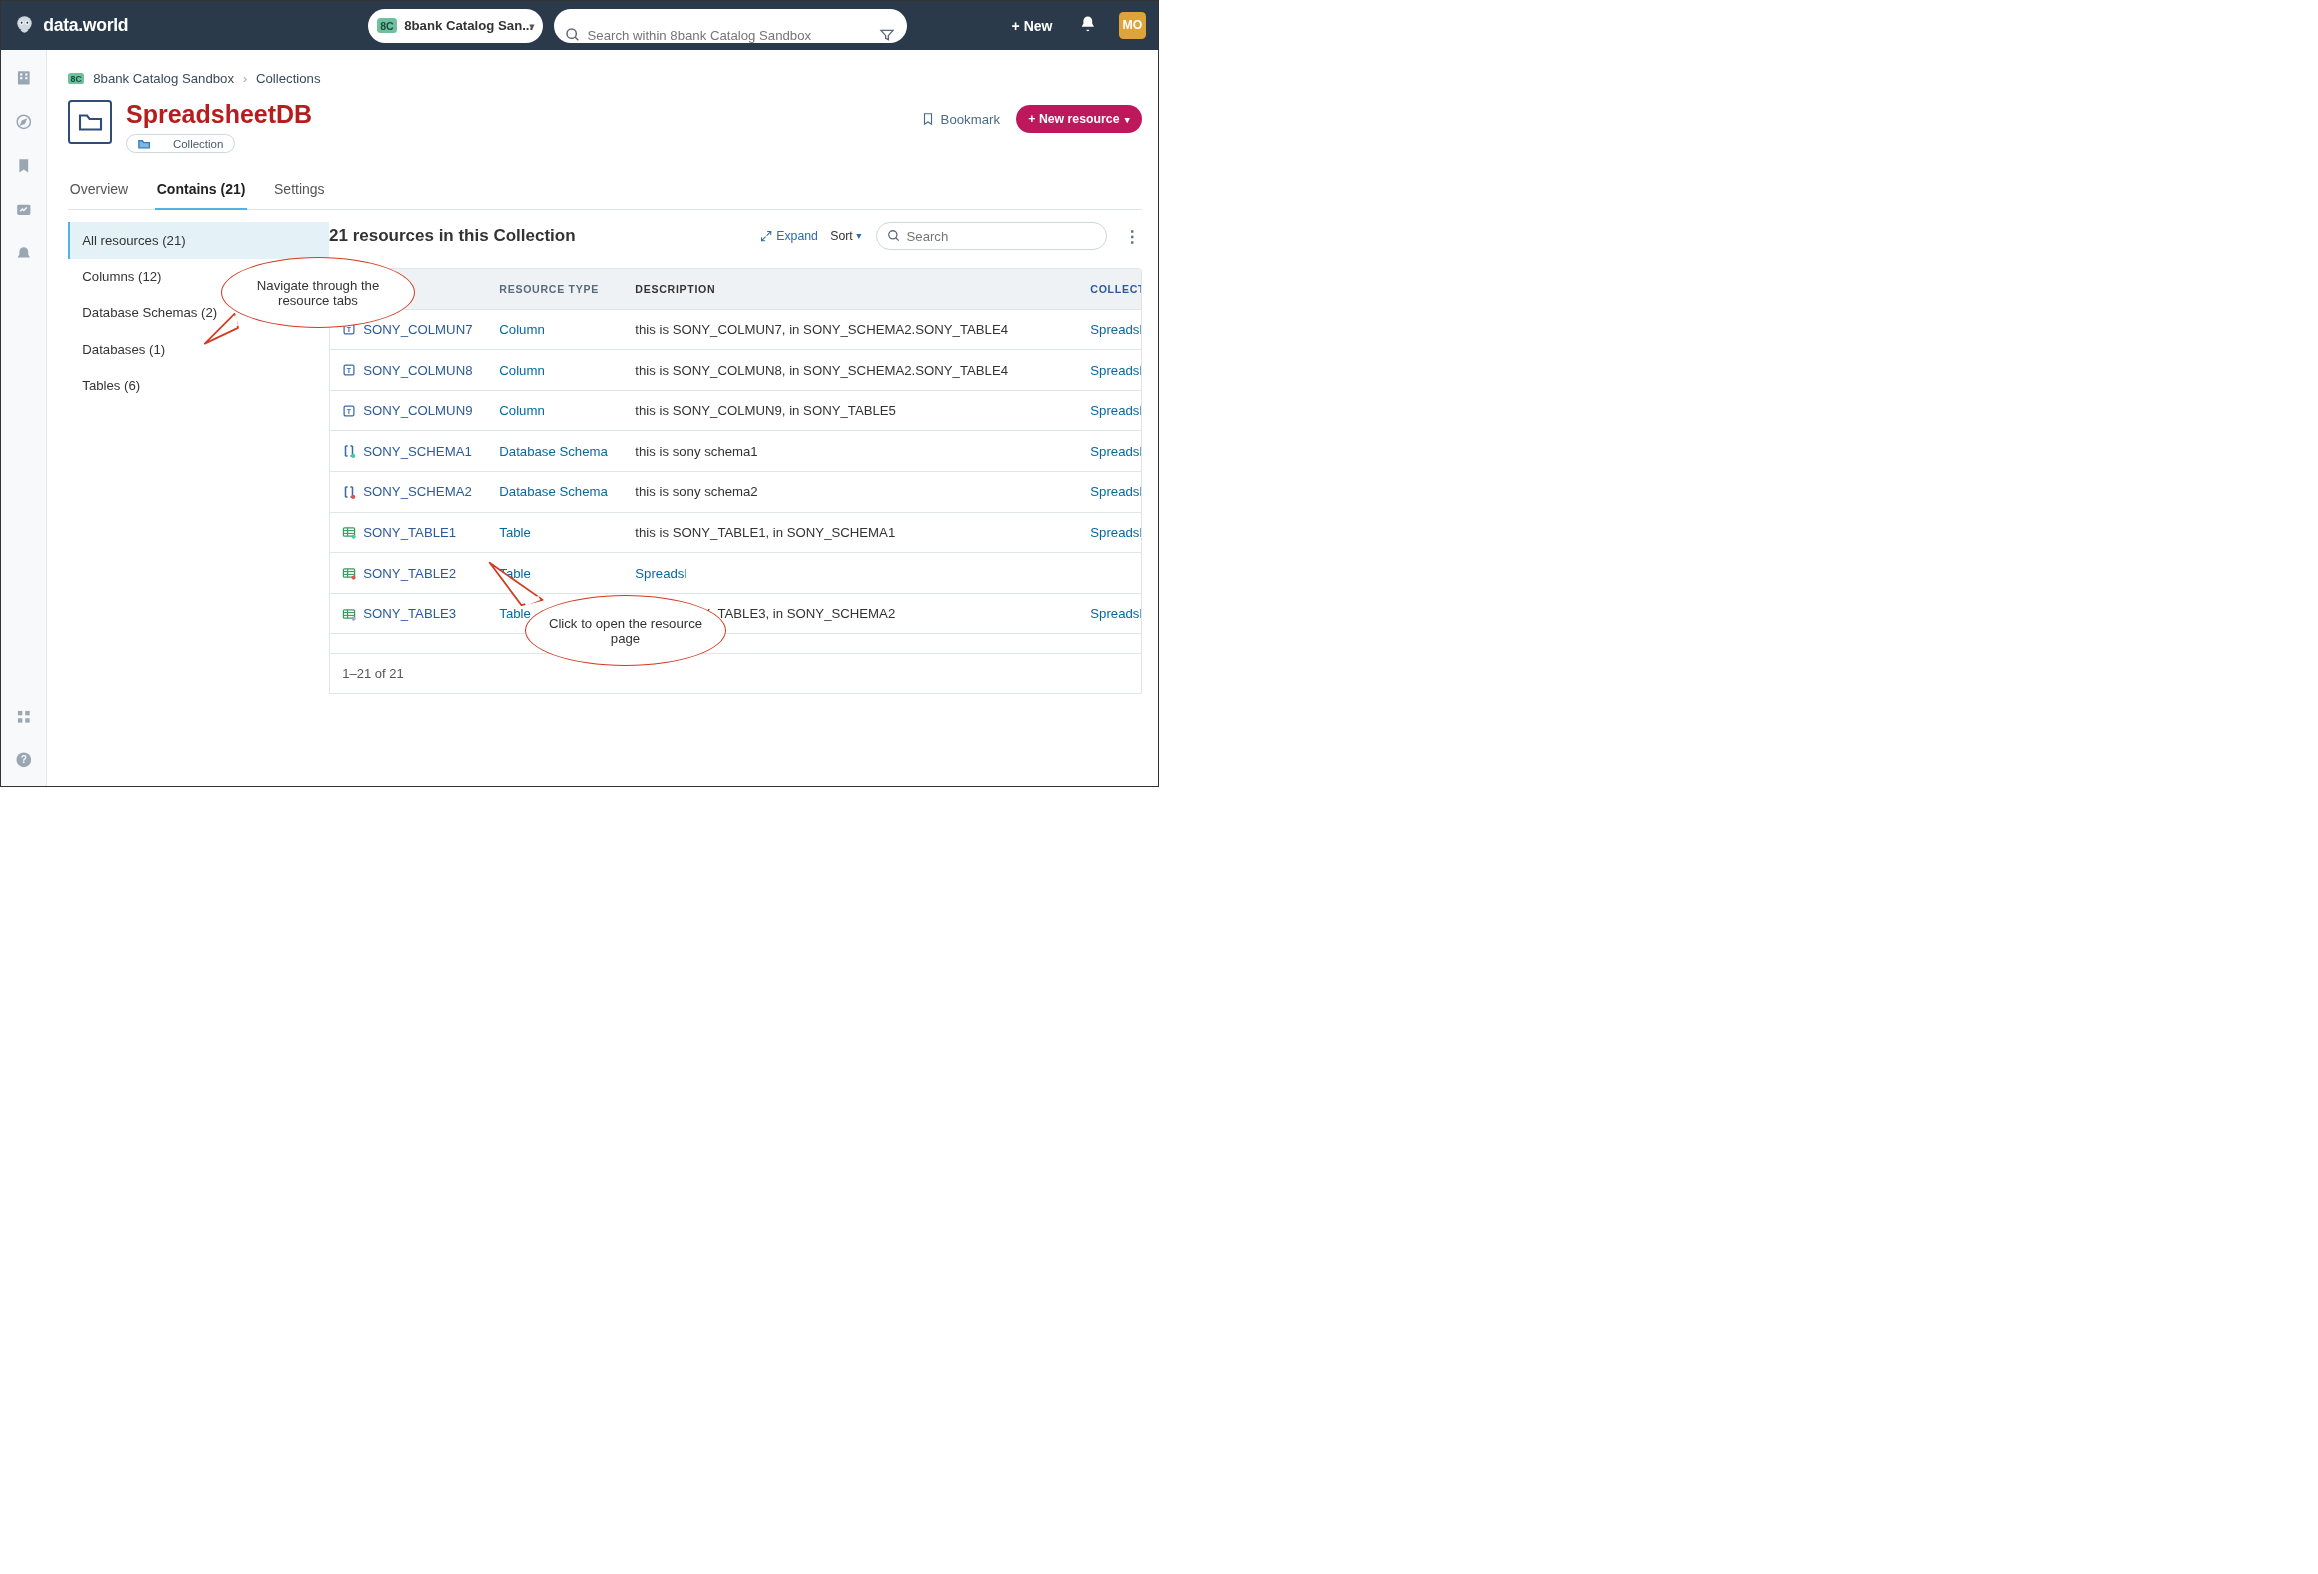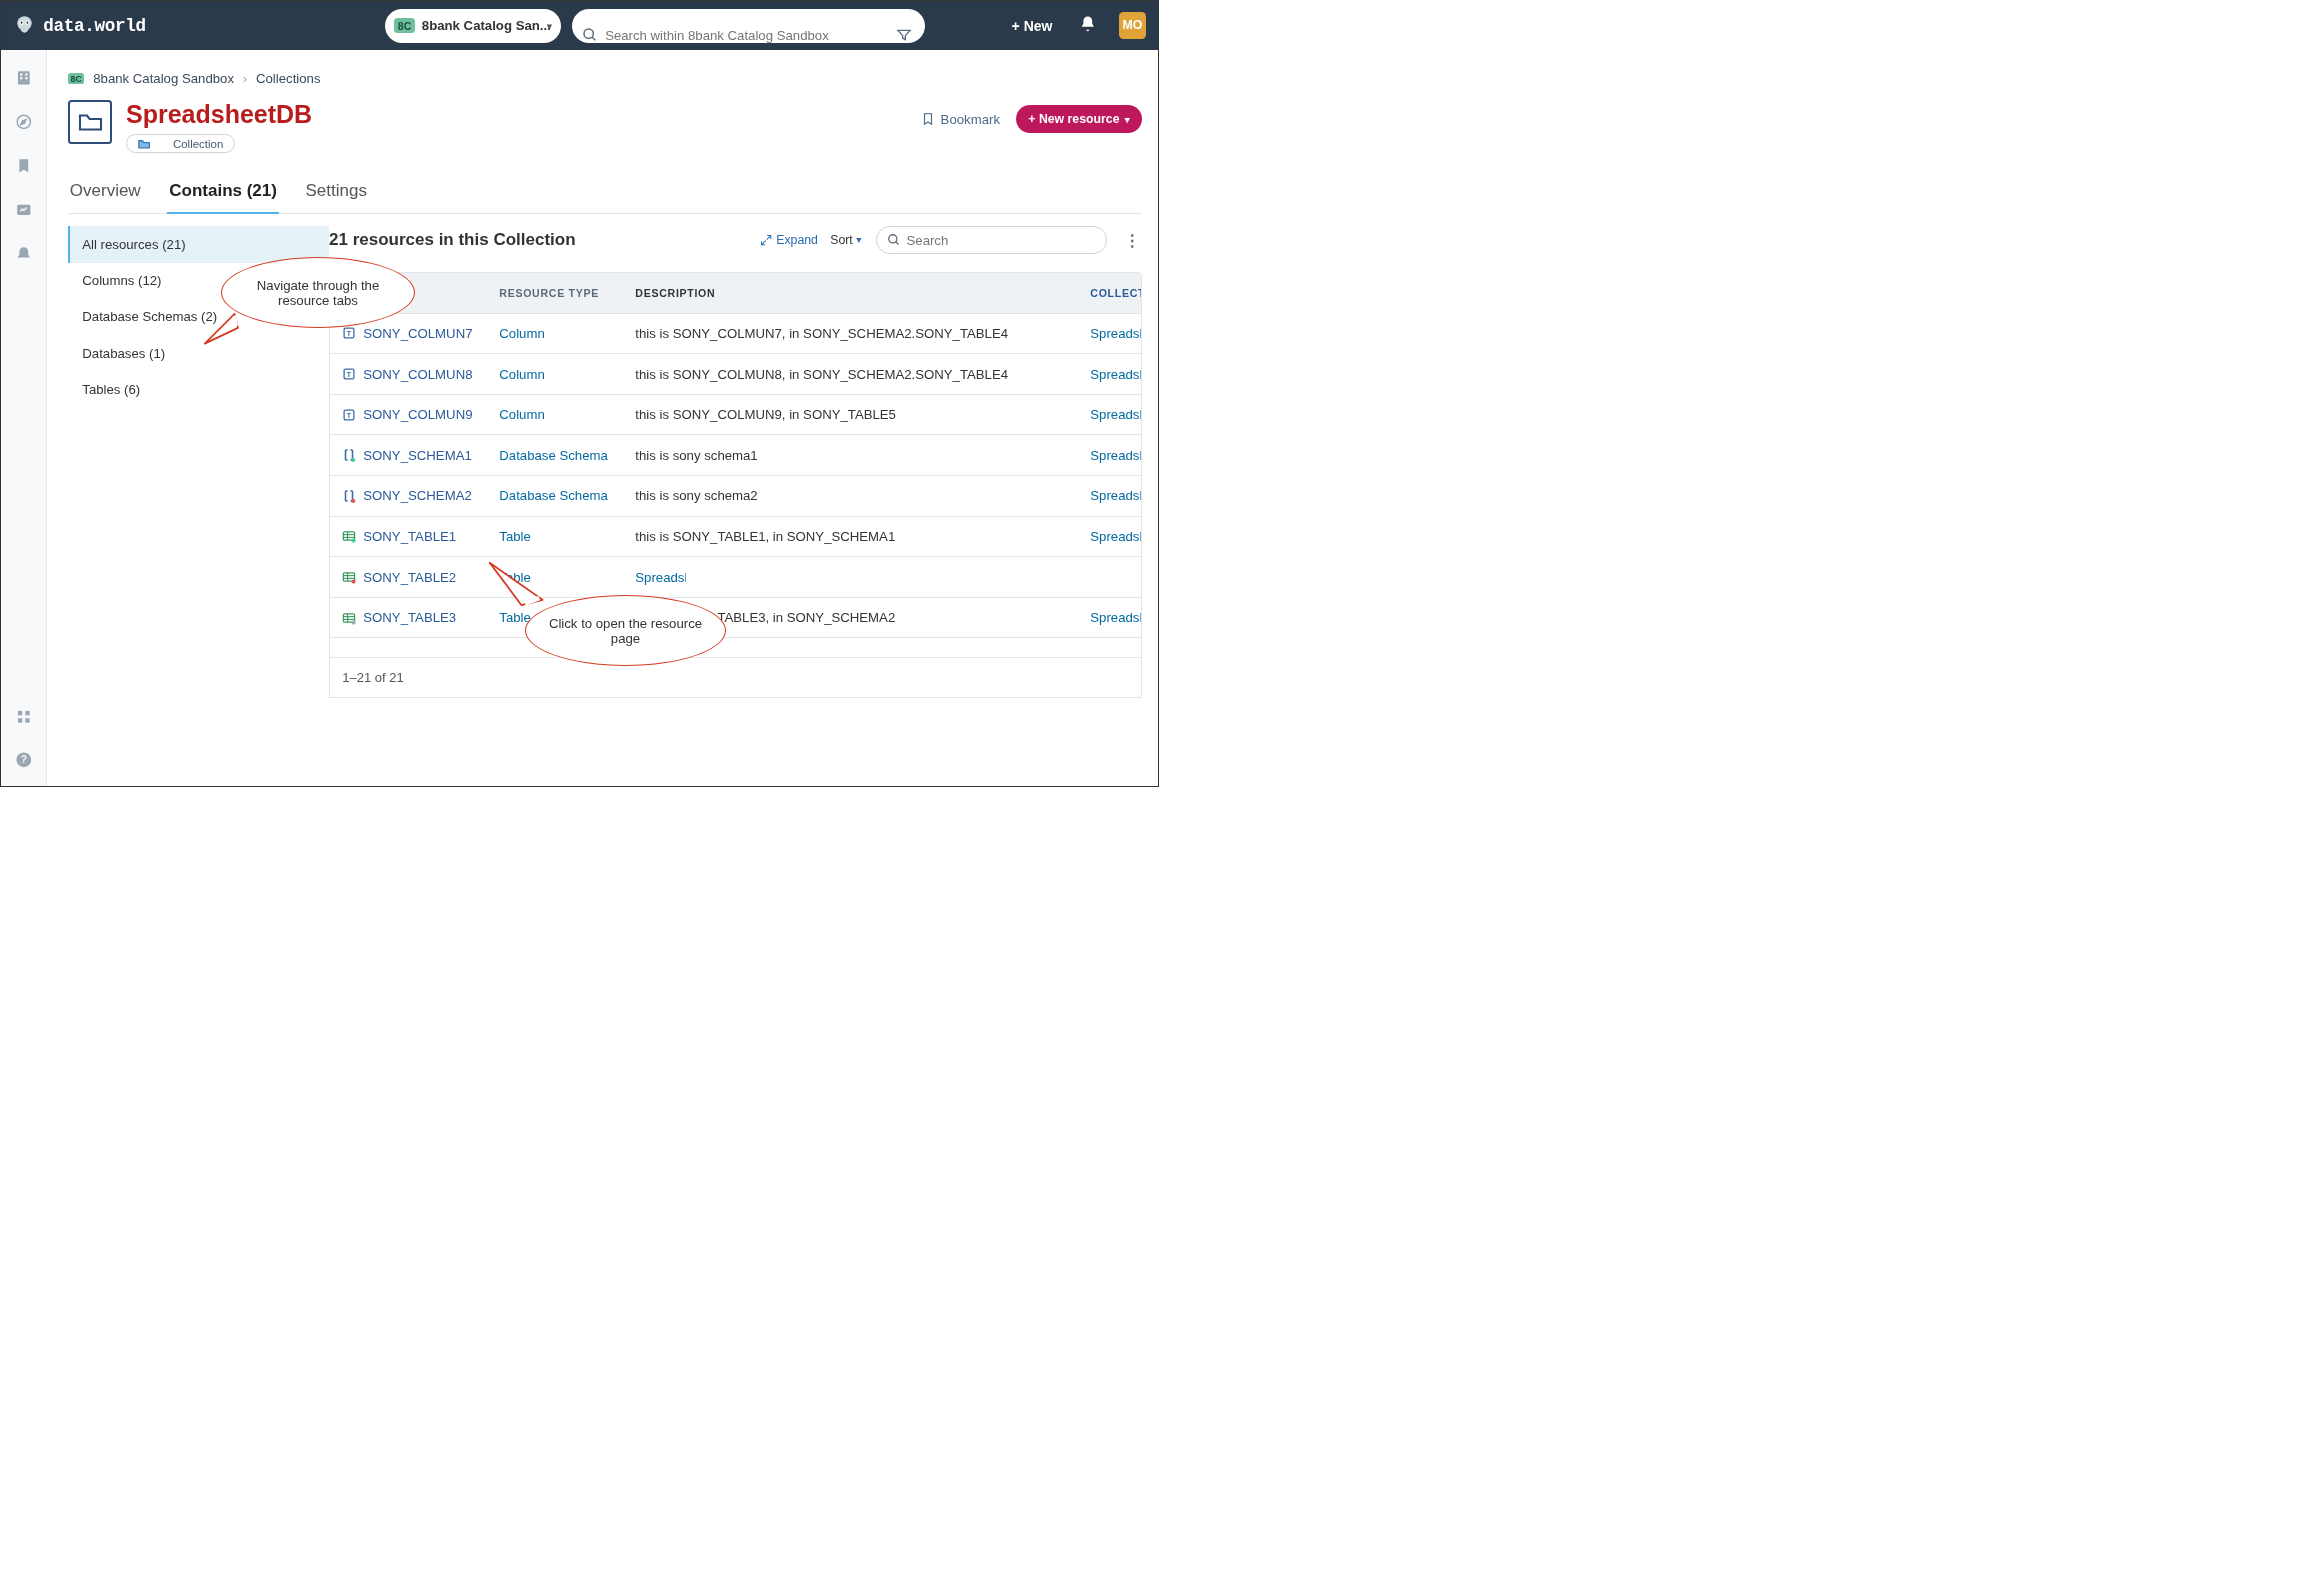--- a/index.html
+++ b/index.html
@@ -1,20 +1,20 @@
 <!DOCTYPE html>
 <html style="font-size:14px"><head>
 <meta charset="utf-8">
 <style>
   * { box-sizing: border-box; margin: 0; padding: 0; }
   body { font-family: -apple-system, BlinkMacSystemFont, "Segoe UI", Helvetica, Arial, sans-serif; background:#fff; color:#333; width:1159px; height:787px; overflow:hidden; border:0.9px solid #333; position:relative;}
   
   
   .topbar { background:#2b3a4b; height:49px; display:flex; align-items:center; padding:0 12.3px; gap:10.6px;}
-  .logo-wrap { display:flex; align-items:center; gap:7px;font-family:Liberation Mono, monospace; }
+  .logo-wrap { display:flex; align-items:center; gap:7px; }
   .owl { width:23px; height:23px; }
   .brand { color:#fff; font-weight:700; font-size:17.6px; letter-spacing:-0.3px;}
   .catalog-pill { display:flex; align-items:center; background:#fff; border-radius:19.4px; height:34px; margin-left:229px;}
   .catalog-pill .badge { background:#6fbfa0; color:#1a4d3a; font-weight:700; font-size:10.6px; border-radius:3.5px; padding:1.8px 3.5px; margin-left:8.8px;}
   .catalog-pill .label { color:#333; font-weight:600; font-size:13.2px; padding:0 7px; max-width:132px; white-space:nowrap;}
   .catalog-pill .chev { color:#555; padding:0 8.8px 0 0; font-size:10.6px;}
   .search-bar { display:flex; align-items:flex-end; background:#fff; border-radius:19.4px; height:34px; width:353px; padding:0 10.6px;}
   .search-bar svg { flex:0 0 auto;}
   .search-bar input { border:none; outline:none; font-size:13.2px; flex:1; padding:0 7px; color:#555; background:transparent;}
   .filter-ico { margin-left:auto; margin-right:1.8px;}
@@ -35,21 +35,21 @@
   .crumbs .sep { color:#aab; }
   
   .head { display:flex; align-items:flex-start; margin-top:14px; }
   .folder-ico { width:44px; height:44px; border:2.6px solid #2e4d7b; border-radius:3.5px; display:flex; align-items:center; justify-content:center; margin-right:14px;}
   .title-block h1 { font-size:25px; font-weight:700; color:#b91c1c; }
   .chip { display:inline-flex; align-items:center; gap:23px; border:0.9px solid #cdd6dd; border-radius:12.3px; padding:2.6px 10.6px; font-size:11.5px; color:#4a5a6a; margin-top:5.3px;}
   .head-right { margin-left:auto; display:flex; align-items:center; gap:16px; padding-top:5.3px;}
   .bookmark { display:flex; align-items:center; gap:5.3px; color:#4a6a8a; font-size:13.2px;}
   .new-res { background:#be185d; color:#fff; font-weight:600; font-size:12.3px; padding:7px 12.3px; border-radius:16px; display:flex; align-items:center; gap:5.3px;}
   
-  .tabs { display:flex; gap:25px; margin-top:21px; border-bottom:0.9px solid #e0e5e9; font-size:17px;}
+  .tabs { display:flex; gap:25px; margin-top:21px; border-bottom:0.9px solid #e0e5e9; font-size:14px;}
   .tab { padding:7px 1.8px 10.6px; color:#555; cursor:pointer;}
   .tab.active { color:#222; font-weight:600; border-bottom:2.6px solid #4fb3e8; margin-bottom:-0.9px;}
   
   .body { display:flex; margin-top:0;}
   
   
   .side { width:261px; padding-top:12.3px;}
   .side-item { padding:10.6px 12.3px; font-size:13.2px; color:#333; border-left:2.6px solid transparent; cursor:pointer;}
   .side-item.active { background:#e4f1f7; border-left:2.6px solid #4fb3e8; font-weight:500;}
   

